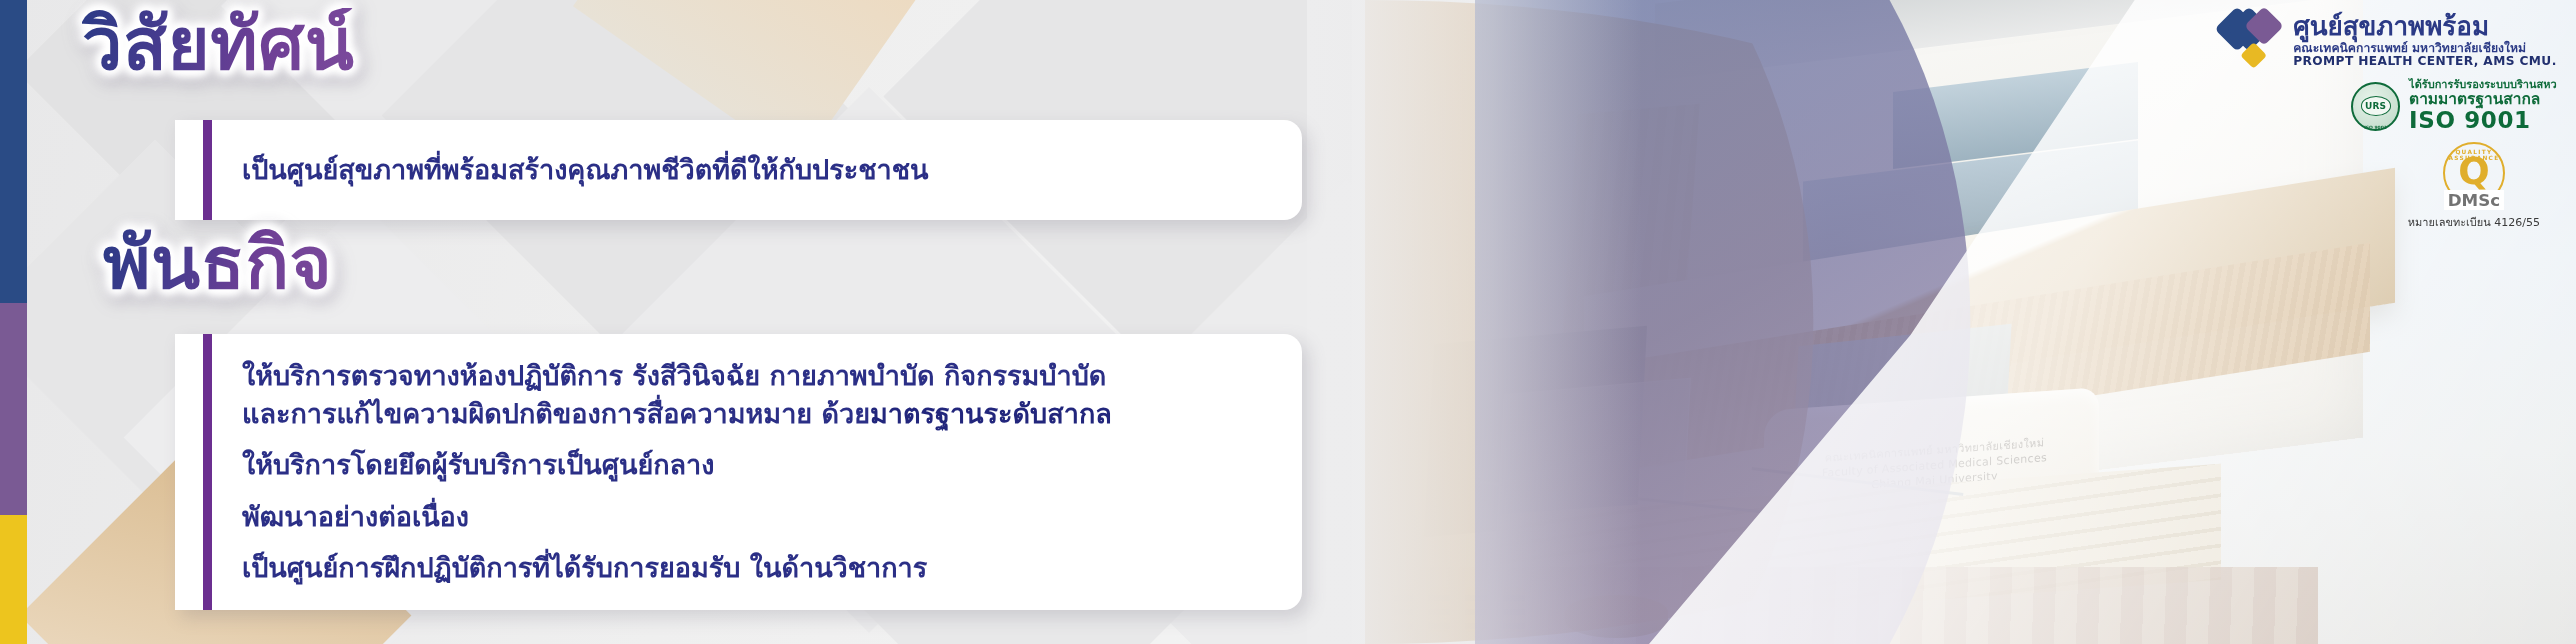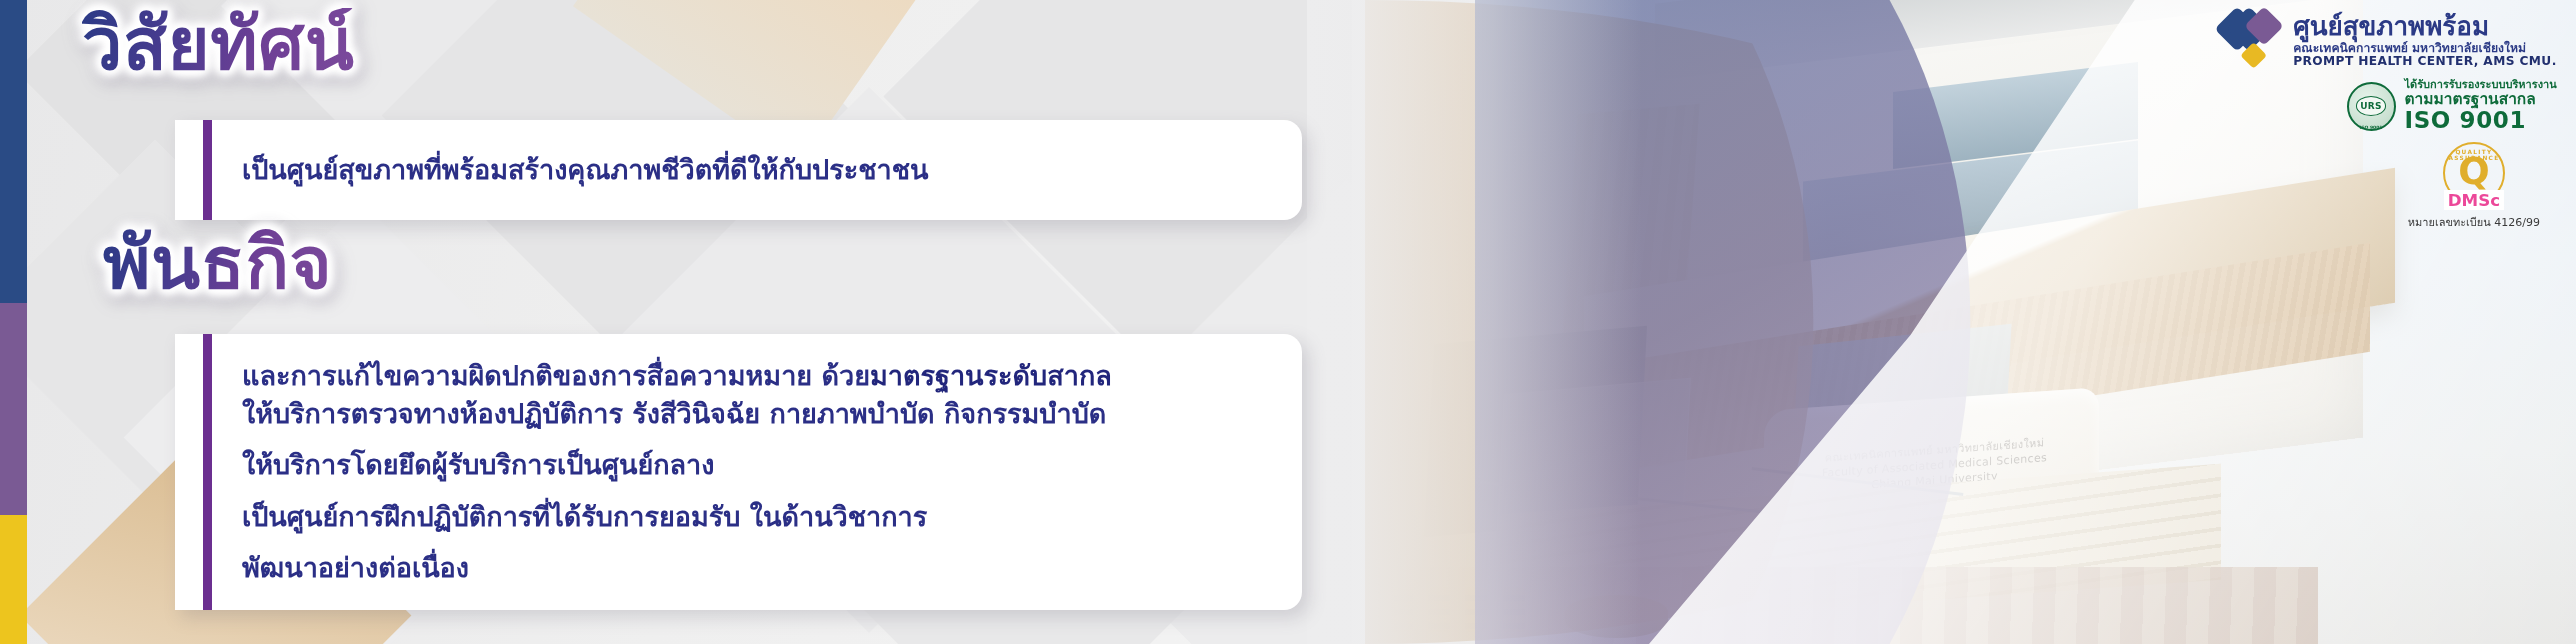--- a/index.html
+++ b/index.html
@@ -283,21 +283,21 @@
     border:2.6px solid #e0ae2c;
     display:flex; align-items:center; justify-content:center;
     position:relative;
   }
   .q-glyph { font-size:37px; font-weight:900; color:#e0ae2c; line-height:1; margin-top:-3.9px; }
   .q-arc {
     position:absolute; top:5.2px; left:0; right:0; text-align:center;
     font-size:5.8px; letter-spacing:1.3px; color:#e0ae2c; font-weight:700;
   }
   .q-dmsc {
-    font-size:16.7px; font-weight:900; color:#ec4899; margin-top:-14px;
+    font-size:16.7px; font-weight:900; color:#737373; margin-top:-14px;
     background:#ffffff; padding:0 3.9px; position:relative; z-index:2;
   }
   .q-reg { font-size:11px; color:#3a3a3a; margin-top:2.6px; }
 
 </style>
 </head>
 <body>
 
 <div class="banner">
 
@@ -368,34 +368,34 @@
       </div>
     </div>
 
     <div class="heading" id="mission-heading">พันธกิจ</div>
 
     <div class="panel" id="mission-panel">
       <div class="panel-accent"></div>
       <div class="panel-body mission-list">
 
         <div class="mission-item">
+          <div class="line">ให้บริการตรวจทางห้องปฏิบัติการ รังสีวินิจฉัย กายภาพบำบัด กิจกรรมบำบัด</div>
           <div class="line bold-tail"><span>และการแก้ไขความผิดปกติของการสื่อความหมาย ด้วย</span><b>มาตรฐานระดับสากล</b></div>
-          <div class="line">ให้บริการตรวจทางห้องปฏิบัติการ รังสีวินิจฉัย กายภาพบำบัด กิจกรรมบำบัด</div>
         </div>
 
         <div class="mission-item">
           <div class="line">ให้บริการโดยยึดผู้รับบริการเป็นศูนย์กลาง</div>
         </div>
 
         <div class="mission-item">
+          <div class="line">พัฒนาอย่างต่อเนื่อง</div>
+        </div>
+
+        <div class="mission-item">
           <div class="line">เป็นศูนย์การฝึกปฏิบัติการที่ได้รับการยอมรับ ในด้านวิชาการ</div>
-        </div>
-
-        <div class="mission-item">
-          <div class="line">พัฒนาอย่างต่อเนื่อง</div>
         </div>
 
       </div>
     </div>
 
   </div>
 
   <div class="brand-stack">
 
     <div class="brand-logo">
@@ -410,31 +410,31 @@
         <div class="brand-en">PROMPT HEALTH CENTER, AMS CMU.</div>
       </div>
     </div>
 
     <div class="iso-row">
       <div class="urs-seal">
         <div class="urs-inner">URS</div>
         <div class="urs-ring-txt">ISO 9001</div>
       </div>
       <div class="iso-text">
-        <div class="iso-l1">ได้รับการรับรองระบบบริหารงาน</div>
+        <div class="iso-l1">ได้รับการรับรองระบบบริานสหว</div>
         <div class="iso-l2">ตามมาตรฐานสากล</div>
         <div class="iso-l3">ISO 9001</div>
       </div>
     </div>
 
     <div class="q-block">
       <div class="q-seal">
         <div class="q-arc">QUALITY  ASSURANCE</div>
         <div class="q-glyph">Q</div>
       </div>
       <div class="q-dmsc">DMSc</div>
-      <div class="q-reg">หมายเลขทะเบียน 4126/99</div>
+      <div class="q-reg">หมายเลขทะเบียน 4126/55</div>
     </div>
 
   </div>
 
 </div>
 
 
 </body></html>

